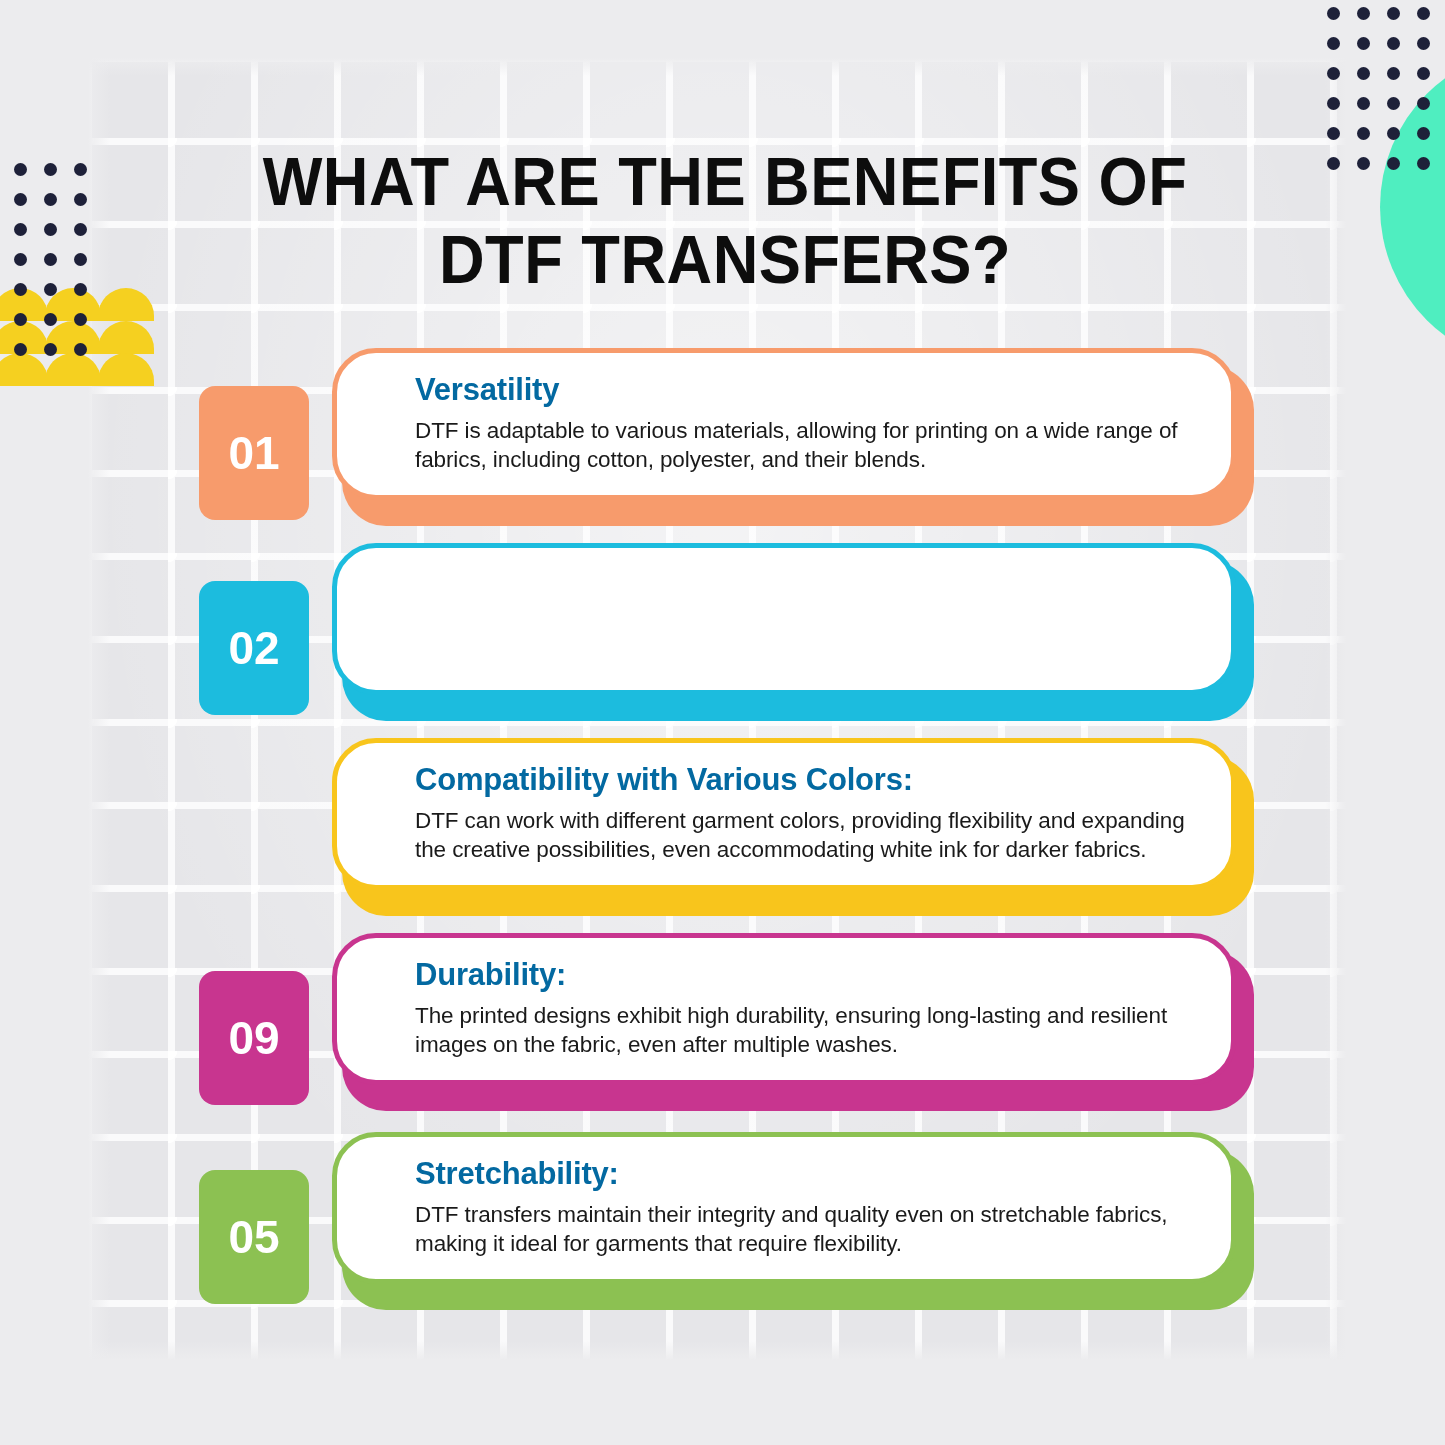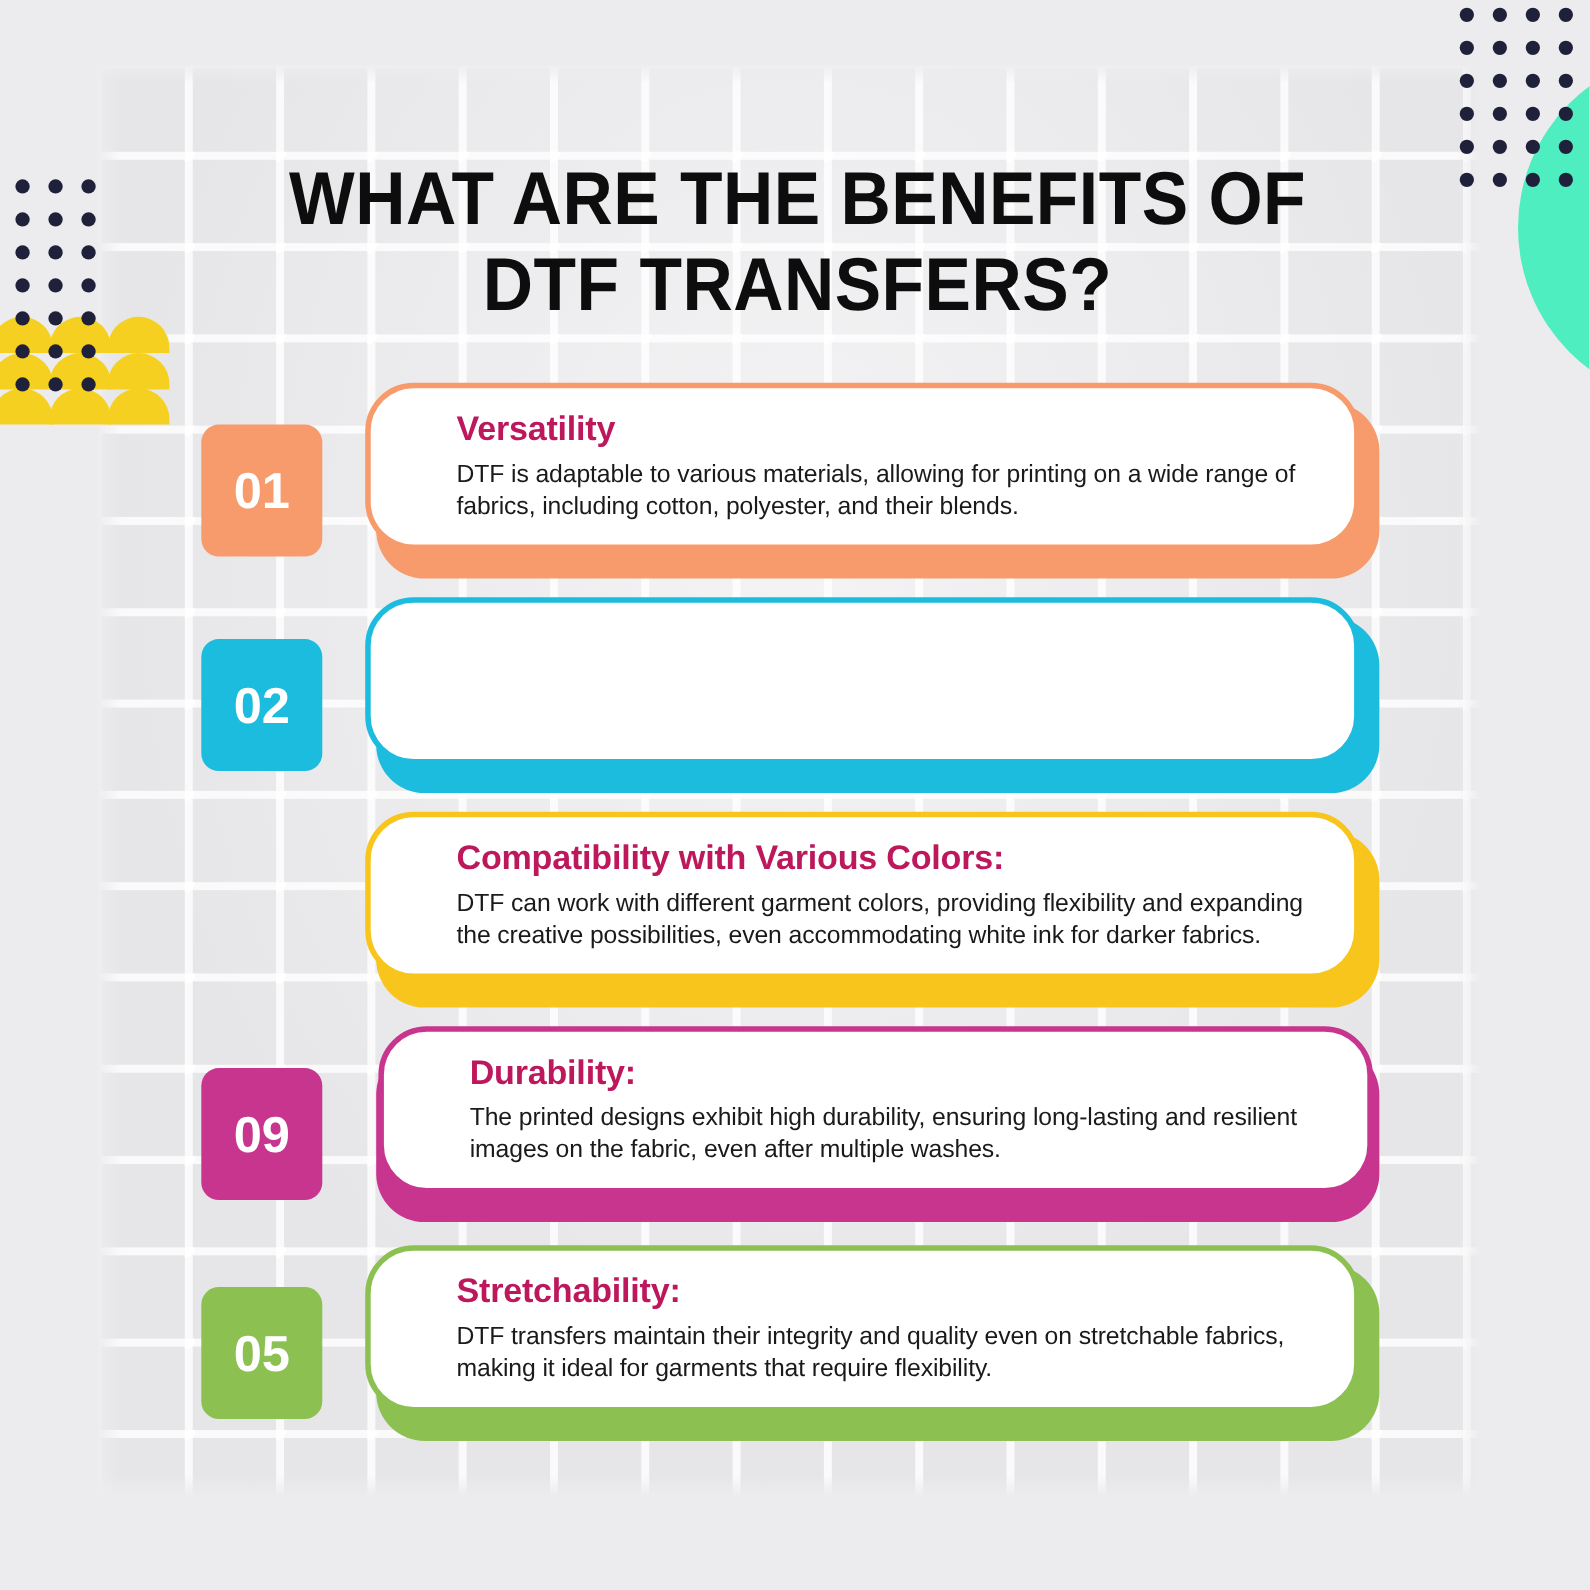--- a/index.html
+++ b/index.html
@@ -127,24 +127,24 @@
   }
   .row {
     position: absolute;
     left: 0;
     width: 1445px;
     height: 195px;
   }
 
   .badge {
     position: absolute;
-    left: 183px;
+    left: 199px;
     top: 42px;
     width: 110px;
-    height: 120px;
+    height: 134px;
     border-radius: 16px;
     color: #FFFFFF;
     font-size: 46px;
     font-weight: 700;
     display: flex;
     align-items: center;
     justify-content: center;
     letter-spacing: 0px;
     box-sizing: border-box;
   }
@@ -172,21 +172,21 @@
     height: 152px;
     background: #FFFFFF;
     border: 5px solid #000;
     border-radius: 44px;
     box-sizing: border-box;
     padding: 18px 30px 0 78px;
   }
   .card-title {
     font-size: 31px;
     font-weight: 700;
-    color: #be185d;
+    color: #0369a1;
     letter-spacing: -0.2px;
     line-height: 38px;
     margin: 0 0 7px 0;
   }
   .card-body {
     font-size: 22.5px;
     line-height: 29px;
     color: #1A1A1A;
     margin: 0;
     letter-spacing: -0.1px;
@@ -299,21 +299,21 @@
           <div class="card" style="border-color: rgb(248, 197, 28);">
             <div class="card-title">Compatibility with Various Colors:</div>
             <div class="card-body">DTF can work with different garment colors, providing flexibility and expanding the creative possibilities, even accommodating white ink for darker fabrics.</div>
           </div>
         </div>
       </div>
       <div class="row" style="top: 929px;">
         <div class="badge" style="background: rgb(200, 53, 143);">09</div>
         <div class="card-wrap">
           <div class="card-shadow" style="background: rgb(200, 53, 143);"></div>
-          <div class="card" style="border-color: rgb(200, 53, 143); margin-left: 12px;">
+          <div class="card" style="border-color: rgb(200, 53, 143);">
             <div class="card-title">Durability:</div>
             <div class="card-body">The printed designs exhibit high durability, ensuring long-lasting and resilient images on the fabric, even after multiple washes.</div>
           </div>
         </div>
       </div>
       <div class="row" style="top: 1128px;">
         <div class="badge" style="background: rgb(140, 193, 82);">05</div>
         <div class="card-wrap">
           <div class="card-shadow" style="background: rgb(140, 193, 82);"></div>
           <div class="card" style="border-color: rgb(140, 193, 82);">

